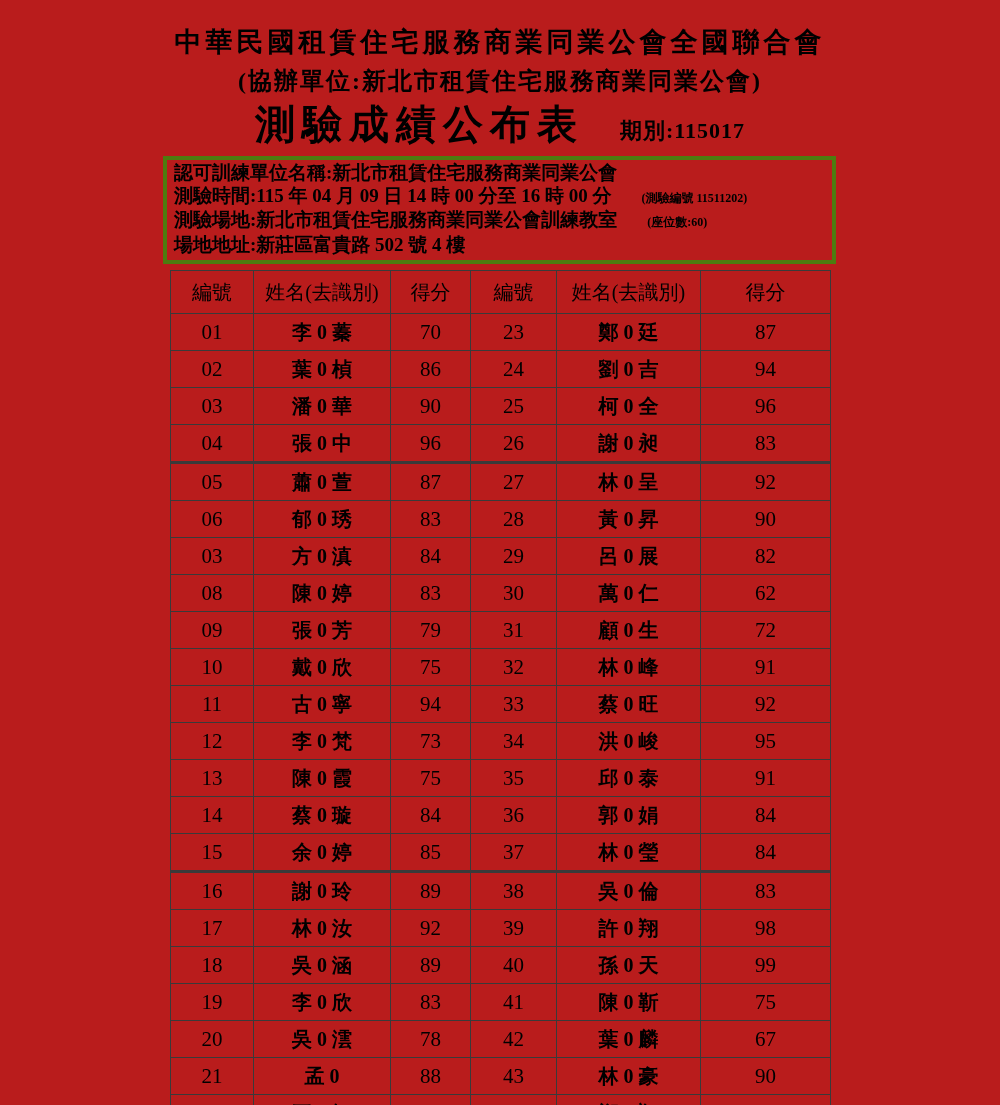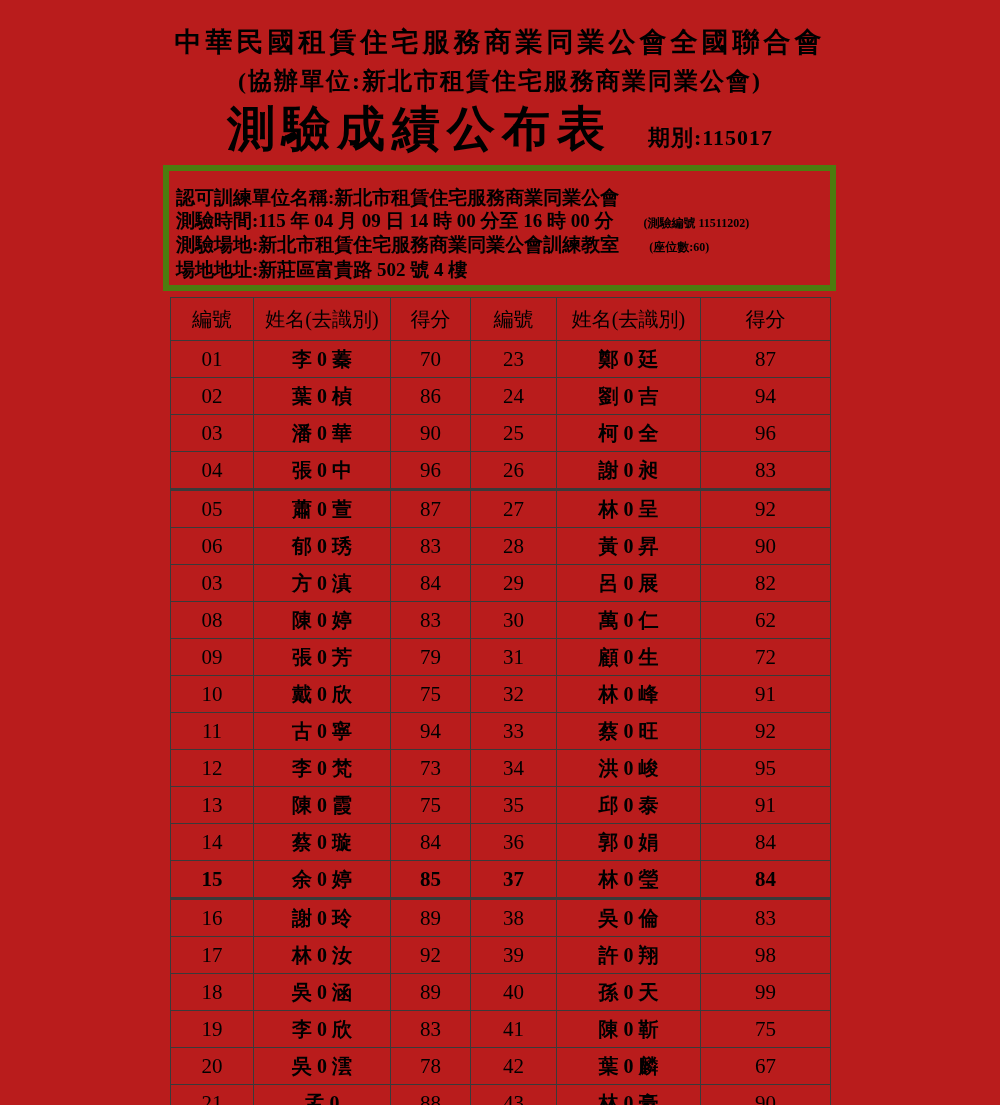--- a/index.html
+++ b/index.html
@@ -5,43 +5,43 @@
   html,body { margin:0; padding:0; background:#ffffff; }
   .page {
     width:1000px; height:1105px; background:#b91c1c; color:#000;
     position:relative; overflow:hidden;
     font-family:"Liberation Serif","DejaVu Serif",serif;
   }
   .header { text-align:center; padding-top:24px; }
   .org-title { font-size:27px; font-weight:bold; letter-spacing:4px; }
   .co-org   { font-size:24px; font-weight:bold; letter-spacing:2px; margin-top:5px; }
   .title-row { display:flex; justify-content:center; align-items:baseline; margin-top:0px; }
-  .doc-title { font-size:48px; font-weight:bold; letter-spacing:7px; }
+  .doc-title { font-size:40px; font-weight:bold; letter-spacing:7px; }
   .period    { font-size:22px; font-weight:bold; margin-left:36px; letter-spacing:1px;text-align:right; }
 
   .info-box {
     margin:4px 0 0 163px; width:673px; box-sizing:border-box;
-    border:6px solid #4d7c0f; padding:16px 7px 4px 7px;
+    border:4px solid #4d7c0f; padding:2px 7px 4px 7px;
   }
   .info-line { display:flex; align-items:baseline; font-size:19px; font-weight:bold; line-height:22.5px; white-space:nowrap; }
   .info-note { font-size:12px; margin-left:30px; }
 
   table.score {
     border-collapse:collapse; table-layout:fixed;
     margin:6px 0 0 170px; width:660px;
   }
   .score th, .score td {
     border:1.5px solid #3a3a3a; text-align:center; vertical-align:middle;
     padding:0; overflow:hidden; white-space:nowrap;
   }
   .score th { height:42px; font-size:20px; font-weight:normal; }
   .score td { height:36px; font-size:21px; font-weight:normal; }
   .score td.name-cell { font-weight:bold; font-size:20px; }
   .score tbody tr:nth-child(4) td  { border-bottom-width:3px; }
-  .score tbody tr:nth-child(15) td { border-bottom-width:3px;font-weight:bold; }
+  .score tbody tr:nth-child(15) td { border-bottom-width:3px; }
 </style>
 </head>
 <body>
 
 <div class="page">
 
   <div class="header">
     <div class="org-title">中華民國租賃住宅服務商業同業公會全國聯合會</div>
     <div class="co-org">(協辦單位:新北市租賃住宅服務商業同業公會)</div>
     <div class="title-row">

